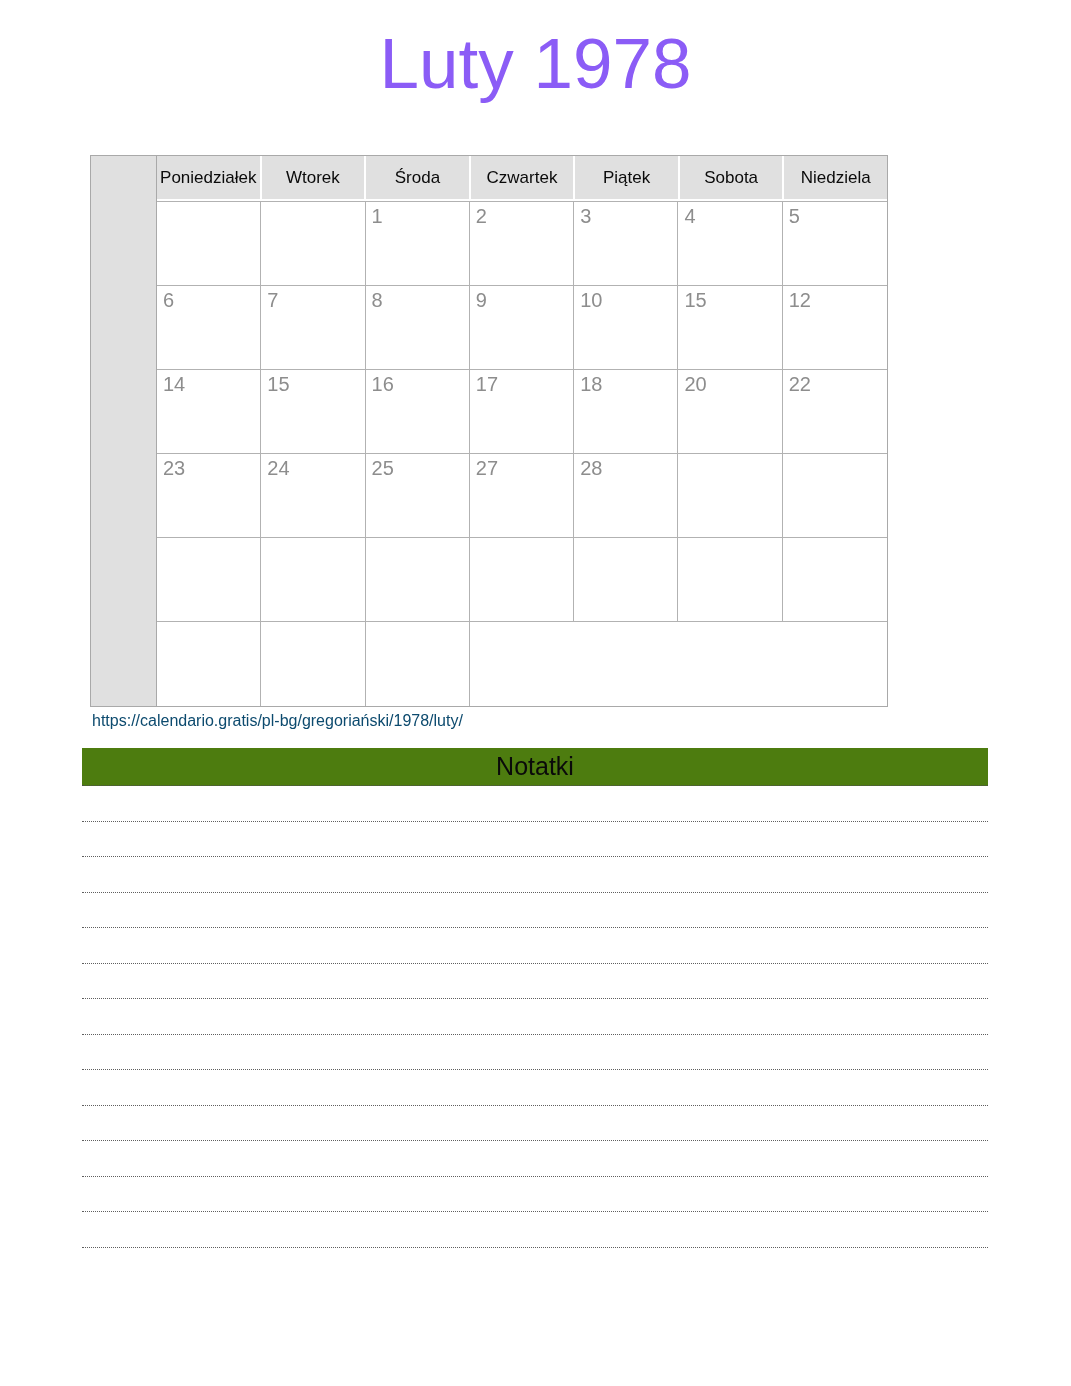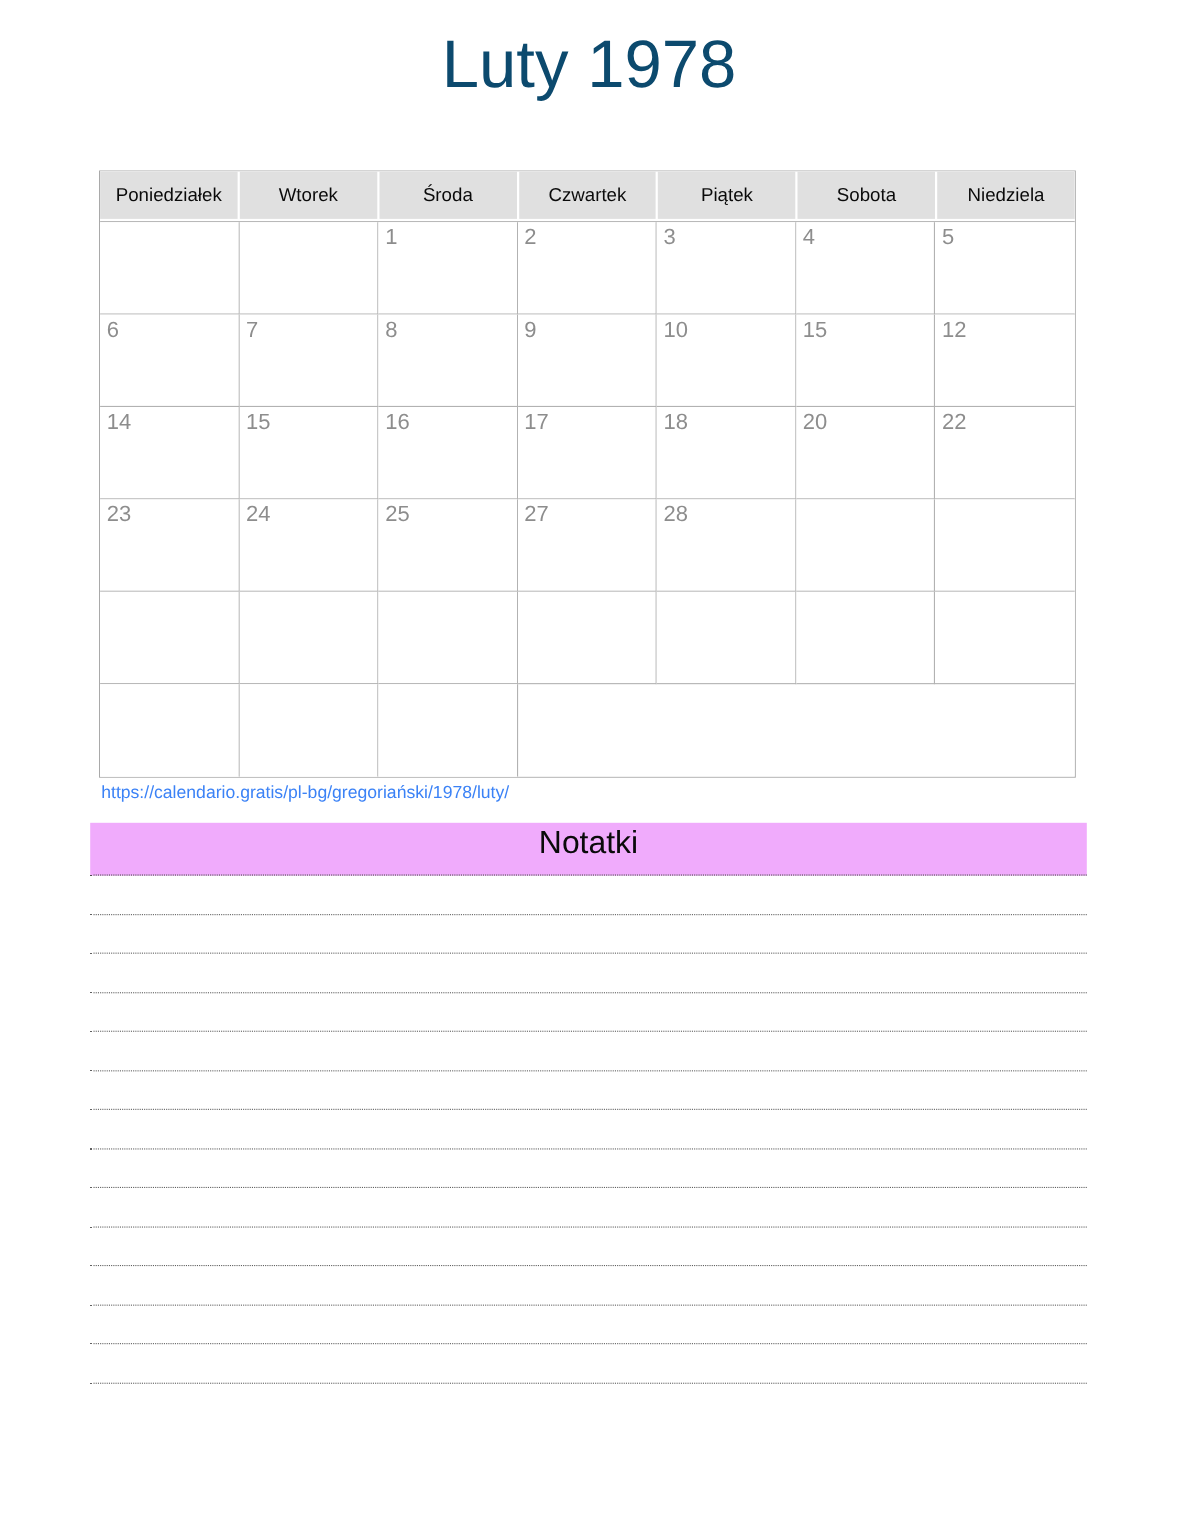--- a/index.html
+++ b/index.html
@@ -10,37 +10,36 @@
     position: relative;
     color: #000;
   }
   .page { position: absolute; inset: 0; background: #fff; }
 
   
   .page-title {
     position: absolute;
     top: 24px; left: 0; width: 100%;
     text-align: center;
-    font-size: 61px;
+    font-size: 71px;
     font-weight: 400;
     line-height: 1.12;
-    color: #0c4a6e;
+    color: #8b5cf6;
     letter-spacing: 0px;
     white-space: nowrap;
   }
 
   
   .calendar {
     position: absolute;
     top: 155px; left: 90px;
-    width: 888px;
+    width: 798px;
     display: flex;
     border: 1px solid #a9a9a9;
     background: #fff;
-    flex-direction: column;
   }
   .week-col {
     width: 66px;
     background: #e0e0e0;
     border-right: 1px solid #a9a9a9;
   }
   .cal-main { flex: 1; display: flex; flex-direction: column; background: #fff; }
   .day-header-row {
     display: grid;
     grid-template-columns: repeat(7, 1fr);
@@ -72,35 +71,35 @@
     background: #fff;
   }
   .day-cell:nth-child(7n) { border-right: none; }
   .day-cell:nth-child(n+36) { border-bottom: none; }
 
   
   .source-url {
     position: absolute;
     top: 712px; left: 92px;
     font-size: 16px;
-    color: #3b82f6;
+    color: #0c4a6e;
   }
 
   
   .notes {
     position: absolute;
     top: 748px; left: 82px;
     width: 906px;
   }
   .notes-header {
-    height: 48px;
-    background: #f0abfc;
+    height: 38px;
+    background: #4d7c0f;
     border-bottom: 1px dotted #4d4d4d;
     text-align: center;
-    font-size: 29px;
+    font-size: 25px;
     line-height: 37px;
     color: #0a0a0a;
   }
   .note-line {
     height: 35.5px;
     border-bottom: 1px dotted #5f5f5f;
   }
 </style>
 </head>
 <body>

